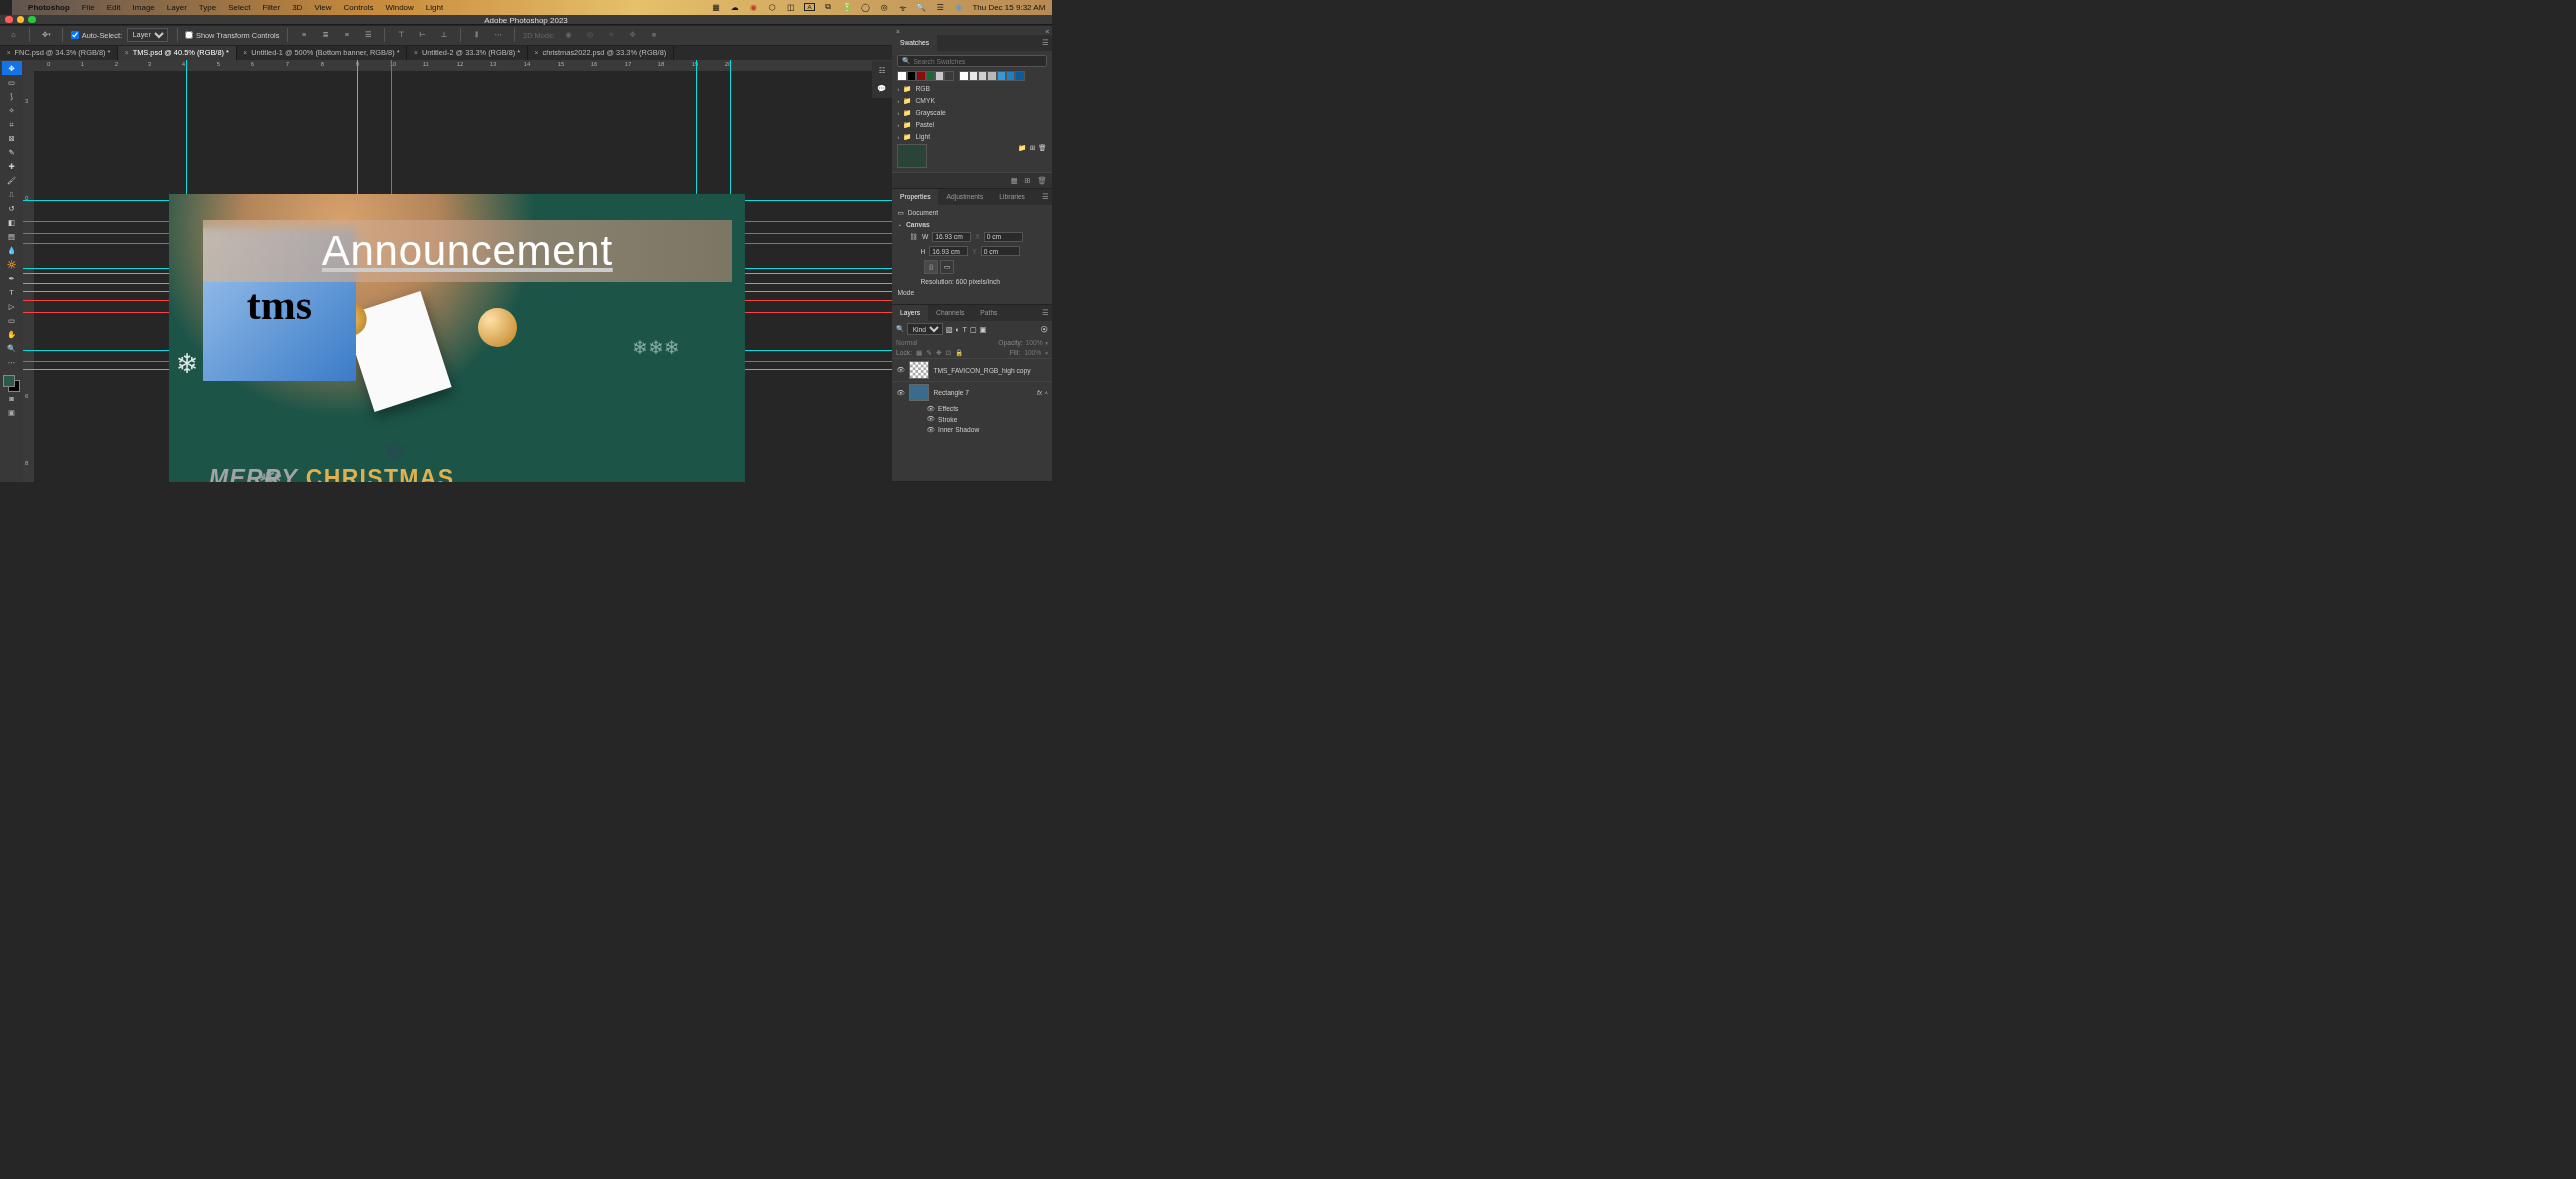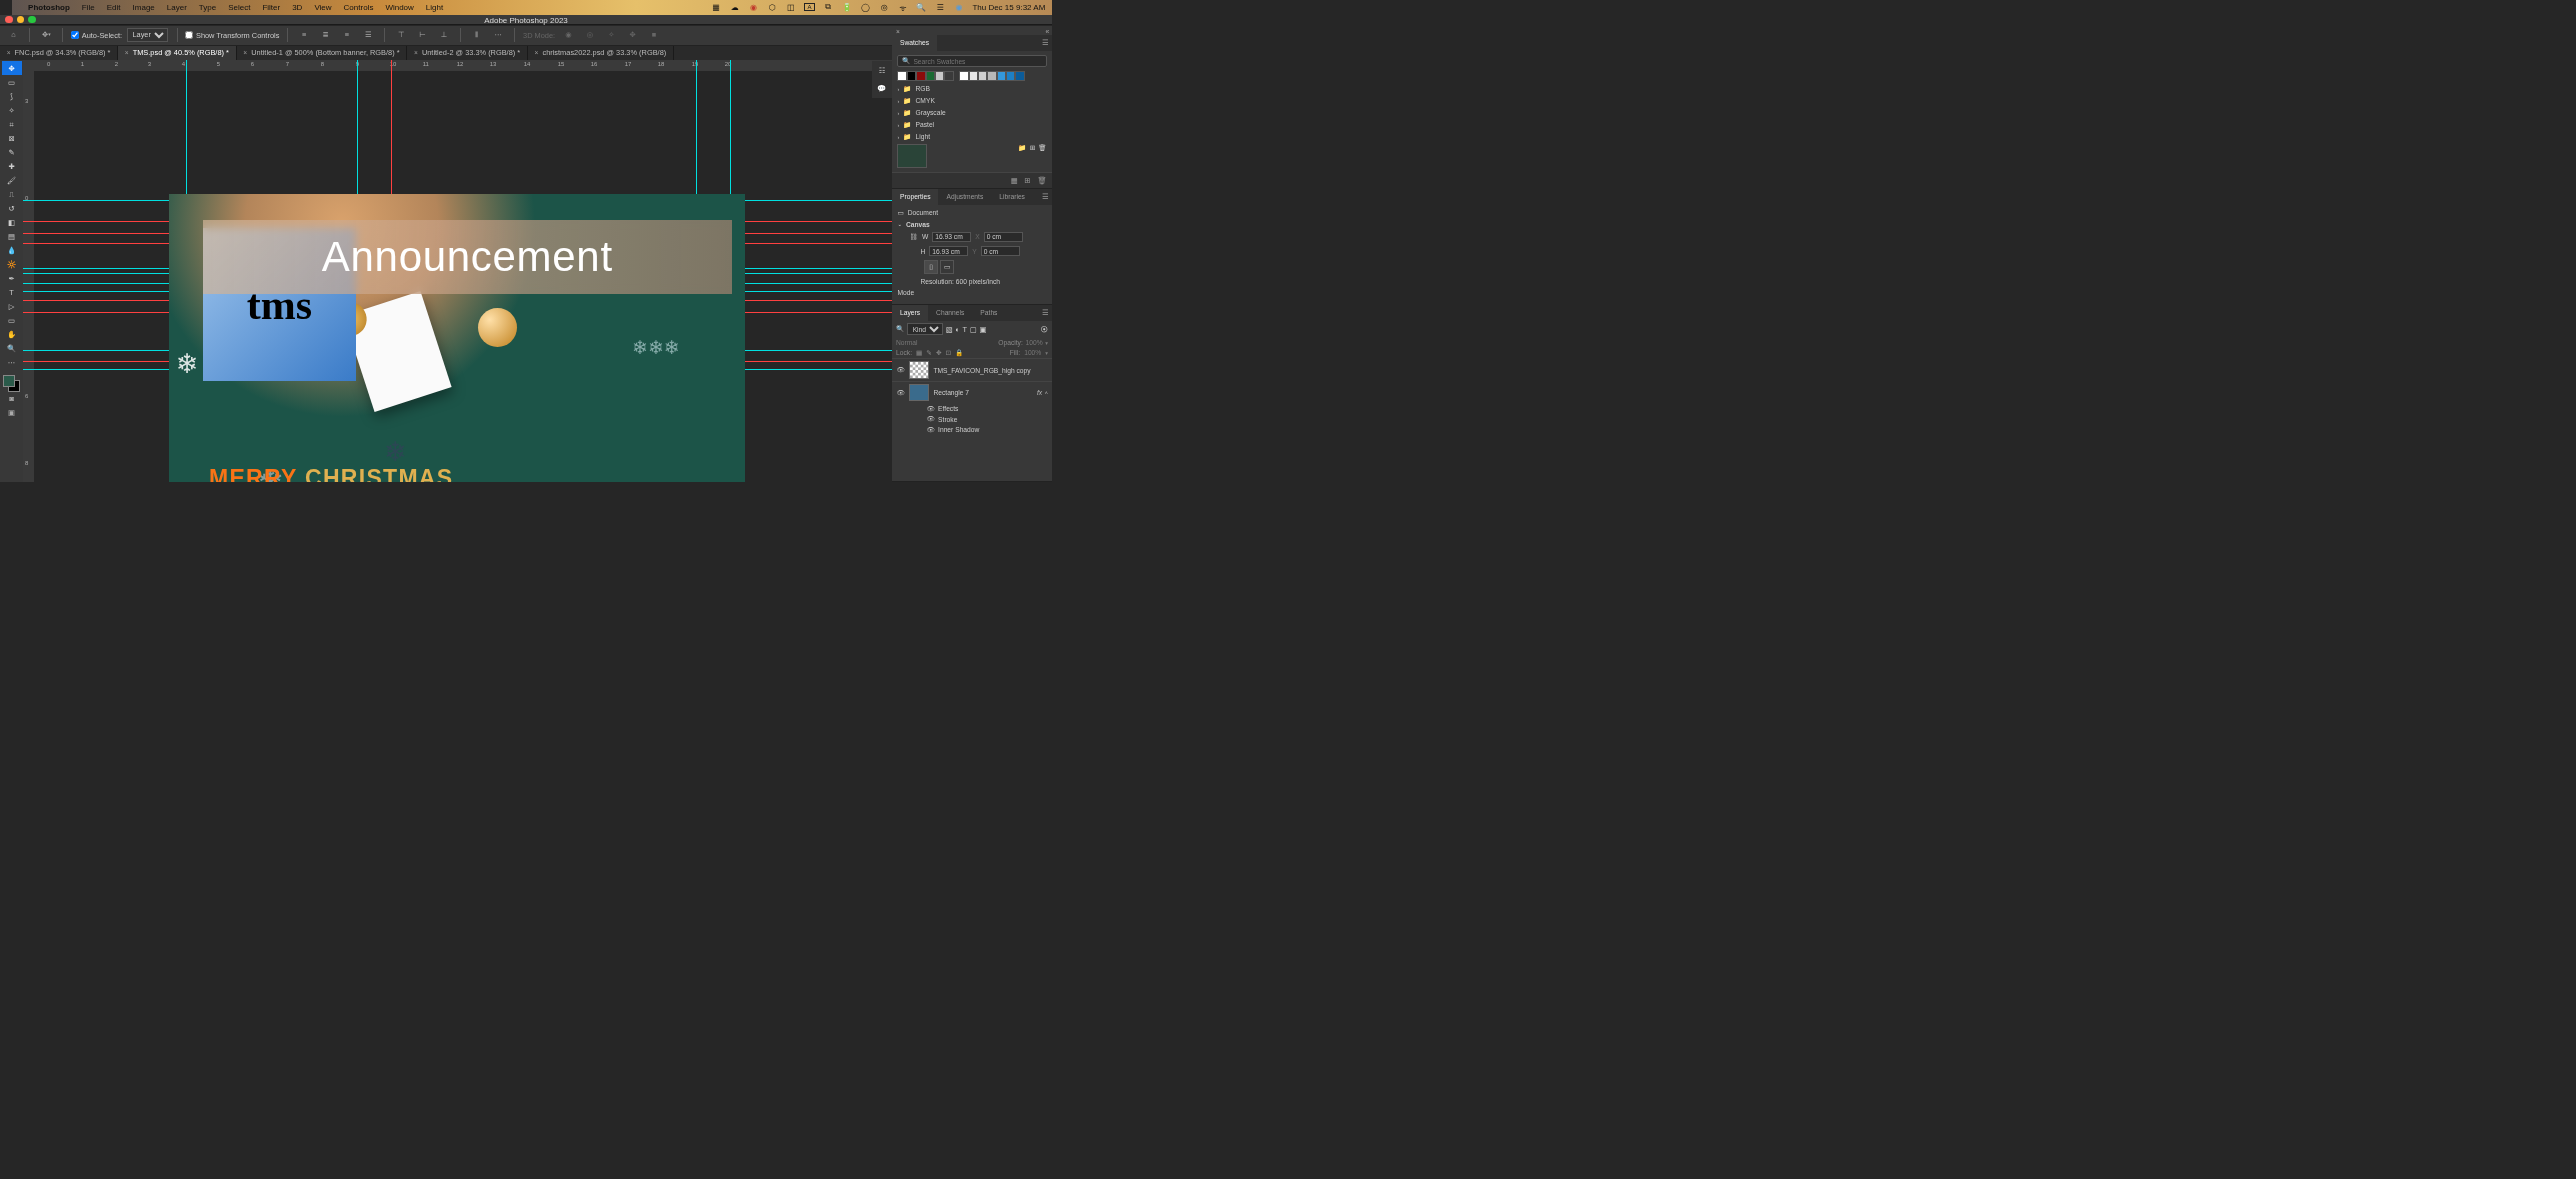--- a/index.html
+++ b/index.html
@@ -47,29 +47,29 @@
 
 .canvas-wrap { position:absolute; top:60px; left:23px; right:160px; bottom:0; background:#262626; overflow:hidden;}
 .ruler-h { position:absolute; top:0; left:10.7px; right:0; height:10.7px; background:#3a3a3a; color:#aaa; font-size:6px; display:flex;}
 .ruler-h .tick { position:absolute; top:1.3px;}
 .ruler-v { position:absolute; top:10.7px; left:0; width:10.7px; bottom:0; background:#3a3a3a; color:#aaa; font-size:6px;}
 .ruler-v .tick { position:absolute; left:2px; }
 .ruler-corner{position:absolute; top:0; left:0; width:10.7px; height:10.7px; background:#3a3a3a;}
 
 .artwork { position:absolute; top:134px; left:146px; width:576px; height:295px; }
 .art-bg { position:absolute; inset:0; background: radial-gradient(circle at 30% 10%, #d9a26c 0%, #b3855a 20%, transparent 40%), linear-gradient(#1c5448,#1c5448);}
-.banner { position:absolute; top:25.5px; left:34px; right:13.4px; height:74px; background: linear-gradient(90deg, rgba(210,180,150,0.7), rgba(190,140,120,0.6)); backdrop-filter: blur(4px); display:flex; align-items:center; justify-content:center;}
+.banner { position:absolute; top:25.5px; left:34px; right:13.4px; height:62px; background: linear-gradient(90deg, rgba(210,180,150,0.7), rgba(190,140,120,0.6)); backdrop-filter: blur(4px); display:flex; align-items:center; justify-content:center;text-decoration:underline;}
 .banner .txt { font-size:42px; color:#fff; font-weight:300; letter-spacing:0.7px;}
 .logo-box { position:absolute; top:34px; left:34px; width:153px; height:153px; background: linear-gradient(135deg, #9fc5ec 0%, #3a7bc8 100%); display:flex; align-items:center; justify-content:center;}
 .logo-box .logo { font-size:42px; font-weight:700; color:#000; font-family: Georgia,serif;}
 .claim { position:absolute; top:195px; right:27px; width:268px; text-align:center; color:#8fbdb0;}
 .claim .big { font-size:32px; line-height:1.1;}
 .claim .small { font-size:16px; color:#c9dad3; margin-top:5.4px;}
 .merry { position:absolute; bottom:-2.7px; left:40px; font-size:23px; font-weight:800; letter-spacing:1.3px;}
-.merry .w { color:#f97316;} .merry .g { color:#e0b050;}
+.merry .w { color:#a3a3a3;font-style:italic;} .merry .g { color:#e0b050;}
 .giftbox { position:absolute; top:107px; left:188px; width:81px; height:101px; background:#fafafa; transform: rotate(-18deg); box-shadow: 0 5.4px 13.4px rgba(0,0,0,0.4);}
 .giftbox::before { content:''; position:absolute; top:-12px; left:-12px; width:34px; height:34px; background: radial-gradient(circle,#f0c060,#b07820); border-radius:50% 50% 50% 0;}
 .ornament{ position:absolute; top:114px; left:309px; width:39px; height:39px; border-radius:50%; background: radial-gradient(circle at 30% 30%, #ffe0a8, #c0801c);}
 .snowflake { position:absolute; color:#fff; font-size:27px; opacity:0.85;}
 
 
 .guide-v { position:absolute; top:0; bottom:0; width:0.7px; background:#00e0e0;}
 .guide-v.red { background:#ff4040;}
 .guide-h { position:absolute; left:0; right:0; height:0.7px; background:#00e0e0;}
 .guide-h.red { background:#ff4040;}

